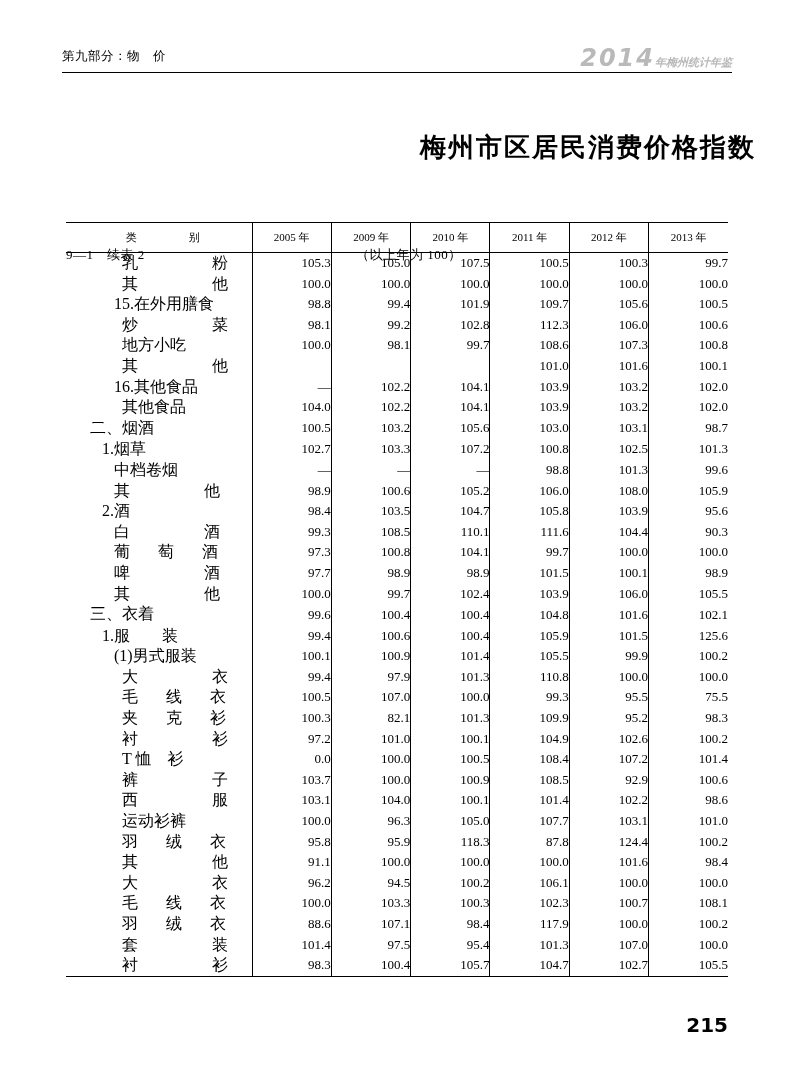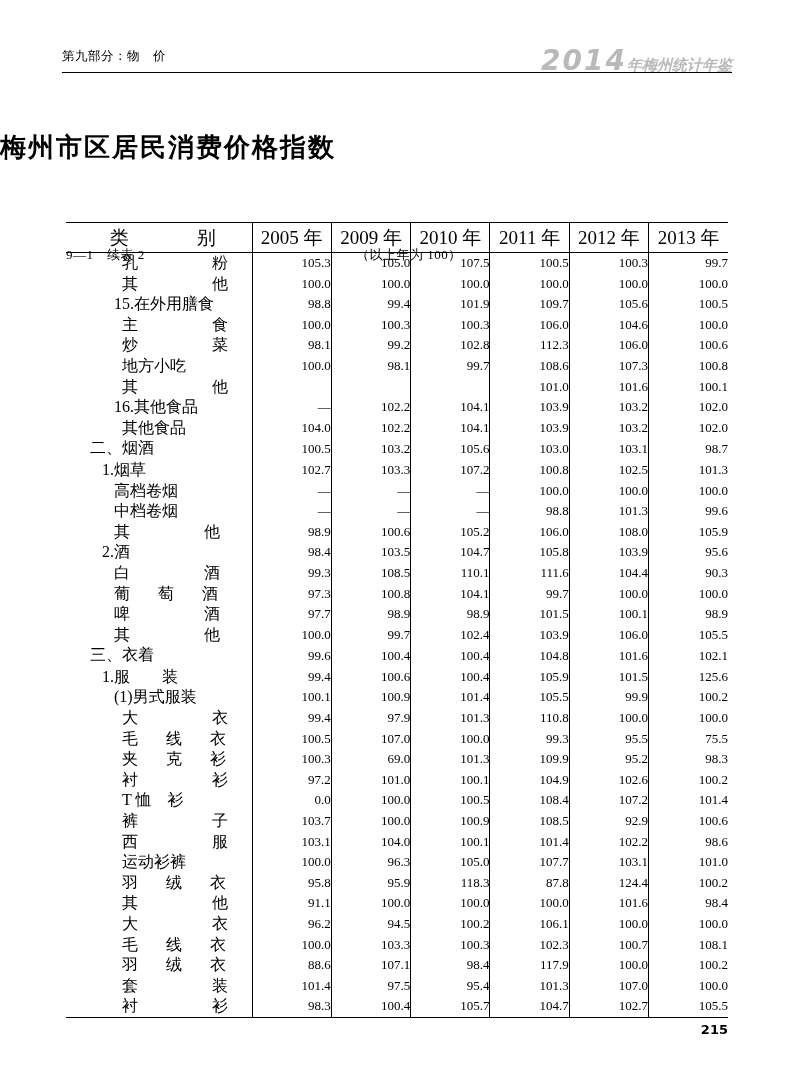--- a/index.html
+++ b/index.html
@@ -45,44 +45,44 @@
     top: -4px;
     font-size: 19px;
     font-weight: bold;
     font-style: italic;
     color: #b9b9b9;
     letter-spacing: 1px;
     font-family: "DejaVu Sans", "Liberation Sans", sans-serif;
     white-space: nowrap;
   }
   .header-right .yr {
-    font-size: 28px;
+    font-size: 24px;
     letter-spacing: 2px;
   }
   .header-right .cn {
-    font-size: 15px;
+    font-size: 11px;
     letter-spacing: 0px;
     margin-top: 32px;
   }
   .header-rule {
     position: absolute;
     top: 72px;
     left: 62px;
     right: 62px;
     border-top: 1px solid #000;
     height: 0;
   }
 
   
   .title {
     position: absolute;
     top: 130px;
     left: 0;
     width: 756px;
-    text-align: left;
+    text-align: right;
     font-size: 26px;
     font-weight: bold;
     letter-spacing: 2px;
     font-family: "DejaVu Serif", "Liberation Serif", serif;
   }
 
   
   .subline {
     position: absolute;
     top: 210px;
@@ -134,21 +134,21 @@
   table.data th.vsep, table.data td.vsep {
     border-left: 1px solid #000;
   }
   table.data tr.headrow th {
     border-top: 1px solid #000;
     border-bottom: 1px solid #000;
     height: 29px;
     line-height: 29px;
     text-align: center;
     font-weight: normal;
-    font-size: 19px;
+    font-size: 11px;
   }
   table.data tr.headrow th.col0 {
     letter-spacing: 10px;
     padding-left: 18px;
   }
   tr.lastrow td {
     border-bottom: 1px solid #000;
   }
   td.num {
     text-align: right;
@@ -169,21 +169,21 @@
   .i3 { padding-left: 48px; }
   .i4 { padding-left: 56px; }
   .sp2 { letter-spacing: 14px; }
   .sp1 { letter-spacing: 6px; }
 
   
   .page-number {
     position: absolute;
     right: 66px;
     bottom: 40px;
-    font-size: 13px;
+    font-size: 20px;
     font-family: "DejaVu Sans", "Liberation Sans", sans-serif;
     font-weight: bold;
   }
 </style>
 </head>
 <body>
 
 <div class="page">
 
   <div class="header">
@@ -245,29 +245,20 @@
           <tr>
             <td class="label"><span class="lab-inner i3">15.在外用膳食</span></td>
             <td class="num vsep">98.8</td>
             <td class="num vsep">99.4</td>
             <td class="num vsep">101.9</td>
             <td class="num vsep">109.7</td>
             <td class="num vsep">105.6</td>
             <td class="num vsep">100.5</td>
           </tr>
           <tr>
-            <td class="label"><span class="lab-inner i4 sp2">主　　食</span></td>
-            <td class="num vsep">100.0</td>
-            <td class="num vsep">100.3</td>
-            <td class="num vsep">100.3</td>
-            <td class="num vsep">106.0</td>
-            <td class="num vsep">104.6</td>
-            <td class="num vsep">100.0</td>
-          </tr>
-          <tr>
             <td class="label"><span class="lab-inner i4 sp2">炒　　菜</span></td>
             <td class="num vsep">98.1</td>
             <td class="num vsep">99.2</td>
             <td class="num vsep">102.8</td>
             <td class="num vsep">112.3</td>
             <td class="num vsep">106.0</td>
             <td class="num vsep">100.6</td>
           </tr>
           <tr>
             <td class="label"><span class="lab-inner i4">地方小吃</span></td>
@@ -317,29 +308,20 @@
           <tr>
             <td class="label"><span class="lab-inner i2">1.烟草</span></td>
             <td class="num vsep">102.7</td>
             <td class="num vsep">103.3</td>
             <td class="num vsep">107.2</td>
             <td class="num vsep">100.8</td>
             <td class="num vsep">102.5</td>
             <td class="num vsep">101.3</td>
           </tr>
           <tr>
-            <td class="label"><span class="lab-inner i3">高档卷烟</span></td>
-            <td class="num vsep">—</td>
-            <td class="num vsep">—</td>
-            <td class="num vsep">—</td>
-            <td class="num vsep">100.0</td>
-            <td class="num vsep">100.0</td>
-            <td class="num vsep">100.0</td>
-          </tr>
-          <tr>
             <td class="label"><span class="lab-inner i3">中档卷烟</span></td>
             <td class="num vsep">—</td>
             <td class="num vsep">—</td>
             <td class="num vsep">—</td>
             <td class="num vsep">98.8</td>
             <td class="num vsep">101.3</td>
             <td class="num vsep">99.6</td>
           </tr>
           <tr>
             <td class="label"><span class="lab-inner i3 sp2">其　　他</span></td>
@@ -436,21 +418,21 @@
             <td class="num vsep">100.5</td>
             <td class="num vsep">107.0</td>
             <td class="num vsep">100.0</td>
             <td class="num vsep">99.3</td>
             <td class="num vsep">95.5</td>
             <td class="num vsep">75.5</td>
           </tr>
           <tr>
             <td class="label"><span class="lab-inner i4 sp1">夹　克　衫</span></td>
             <td class="num vsep">100.3</td>
-            <td class="num vsep">69.0</td>
+            <td class="num vsep">82.1</td>
             <td class="num vsep">101.3</td>
             <td class="num vsep">109.9</td>
             <td class="num vsep">95.2</td>
             <td class="num vsep">98.3</td>
           </tr>
           <tr>
             <td class="label"><span class="lab-inner i4 sp2">衬　　衫</span></td>
             <td class="num vsep">97.2</td>
             <td class="num vsep">101.0</td>
             <td class="num vsep">100.1</td>

